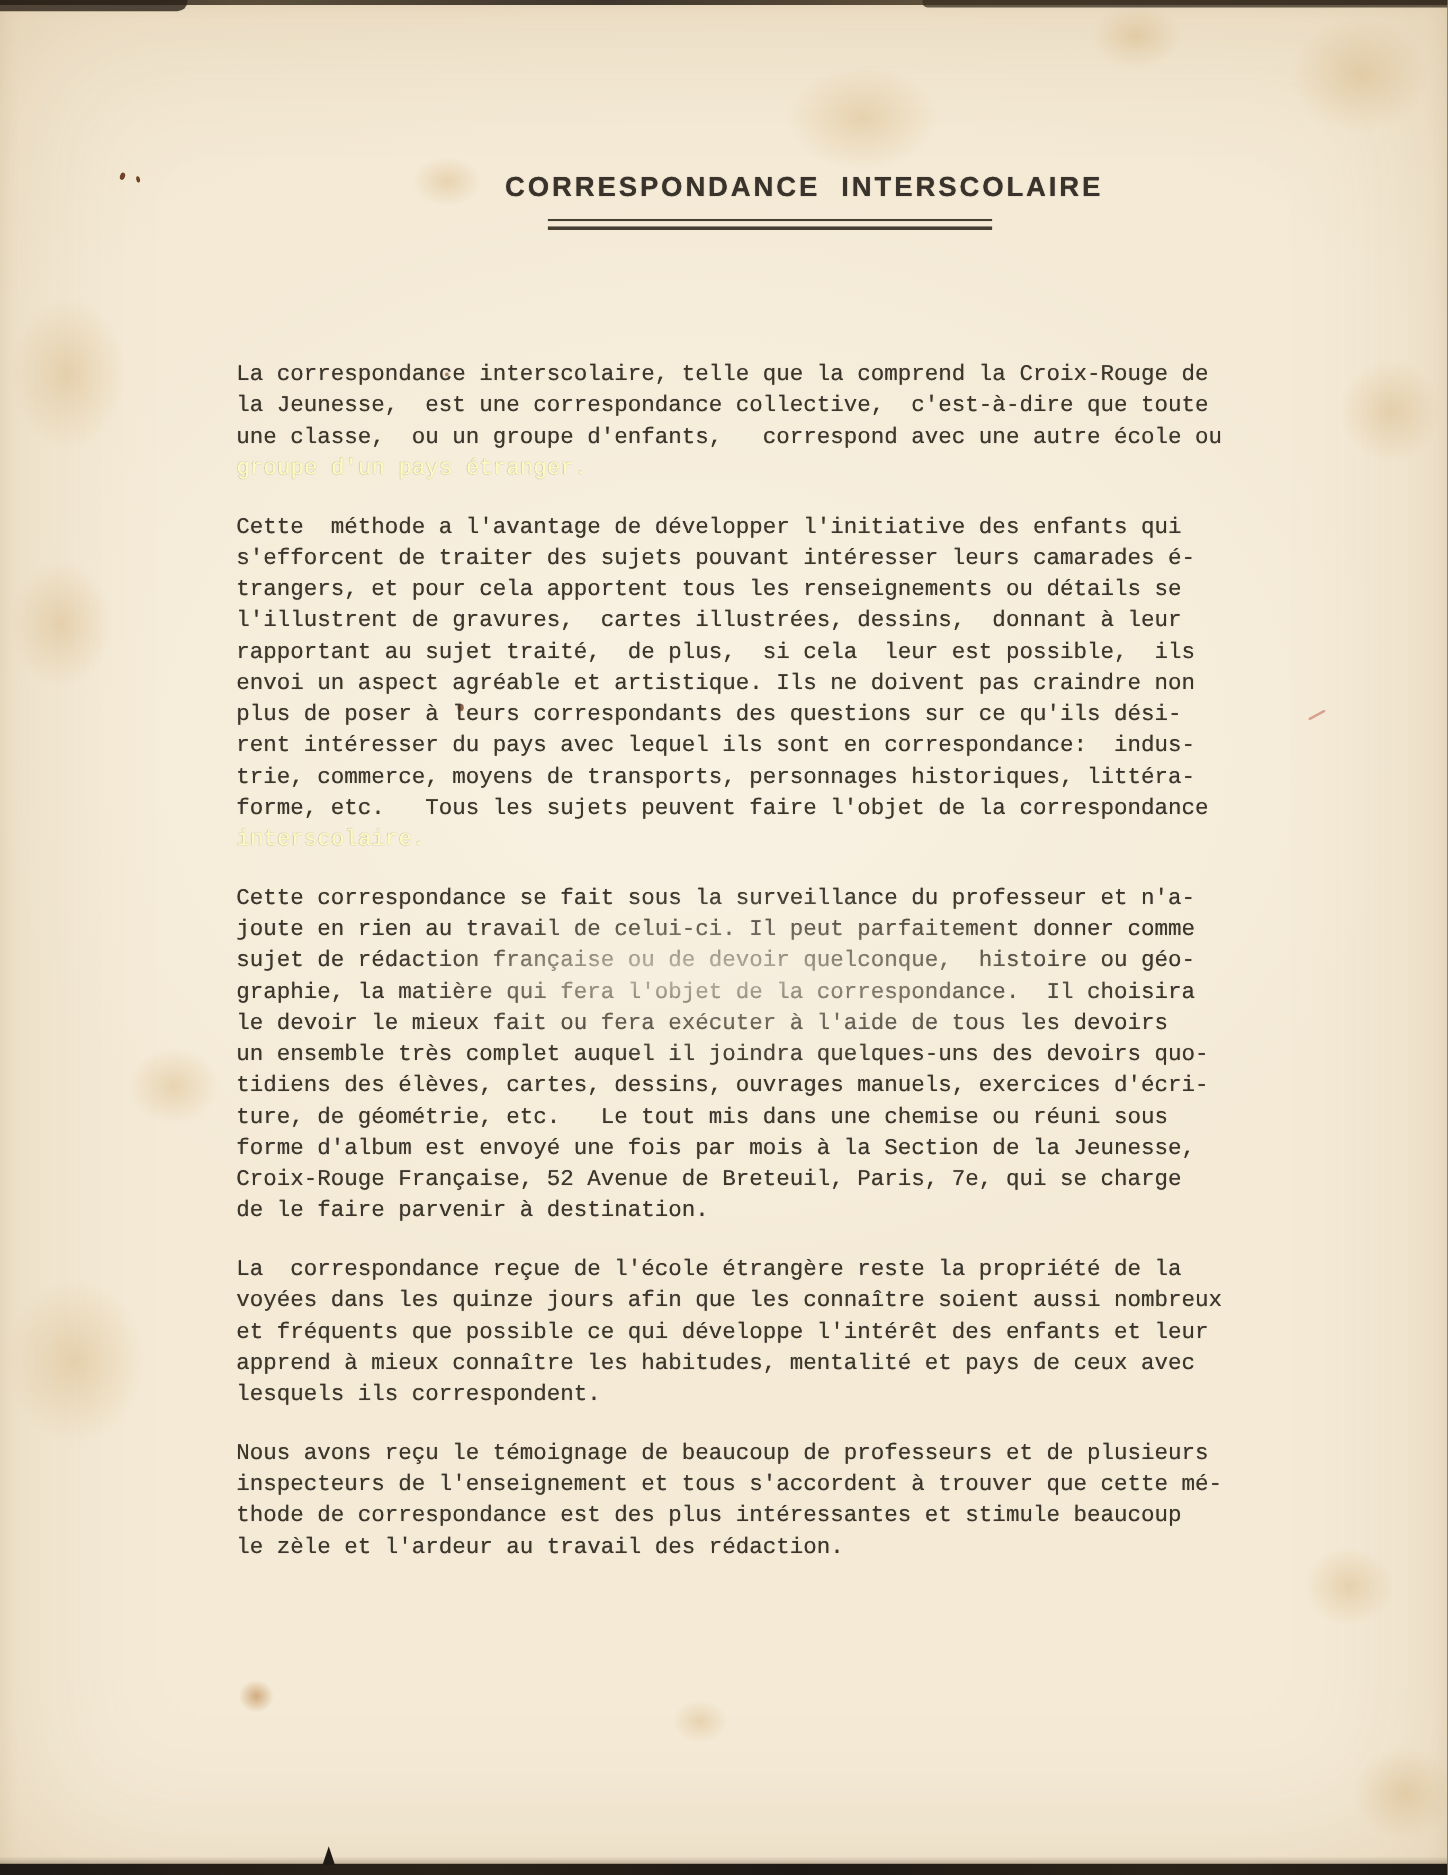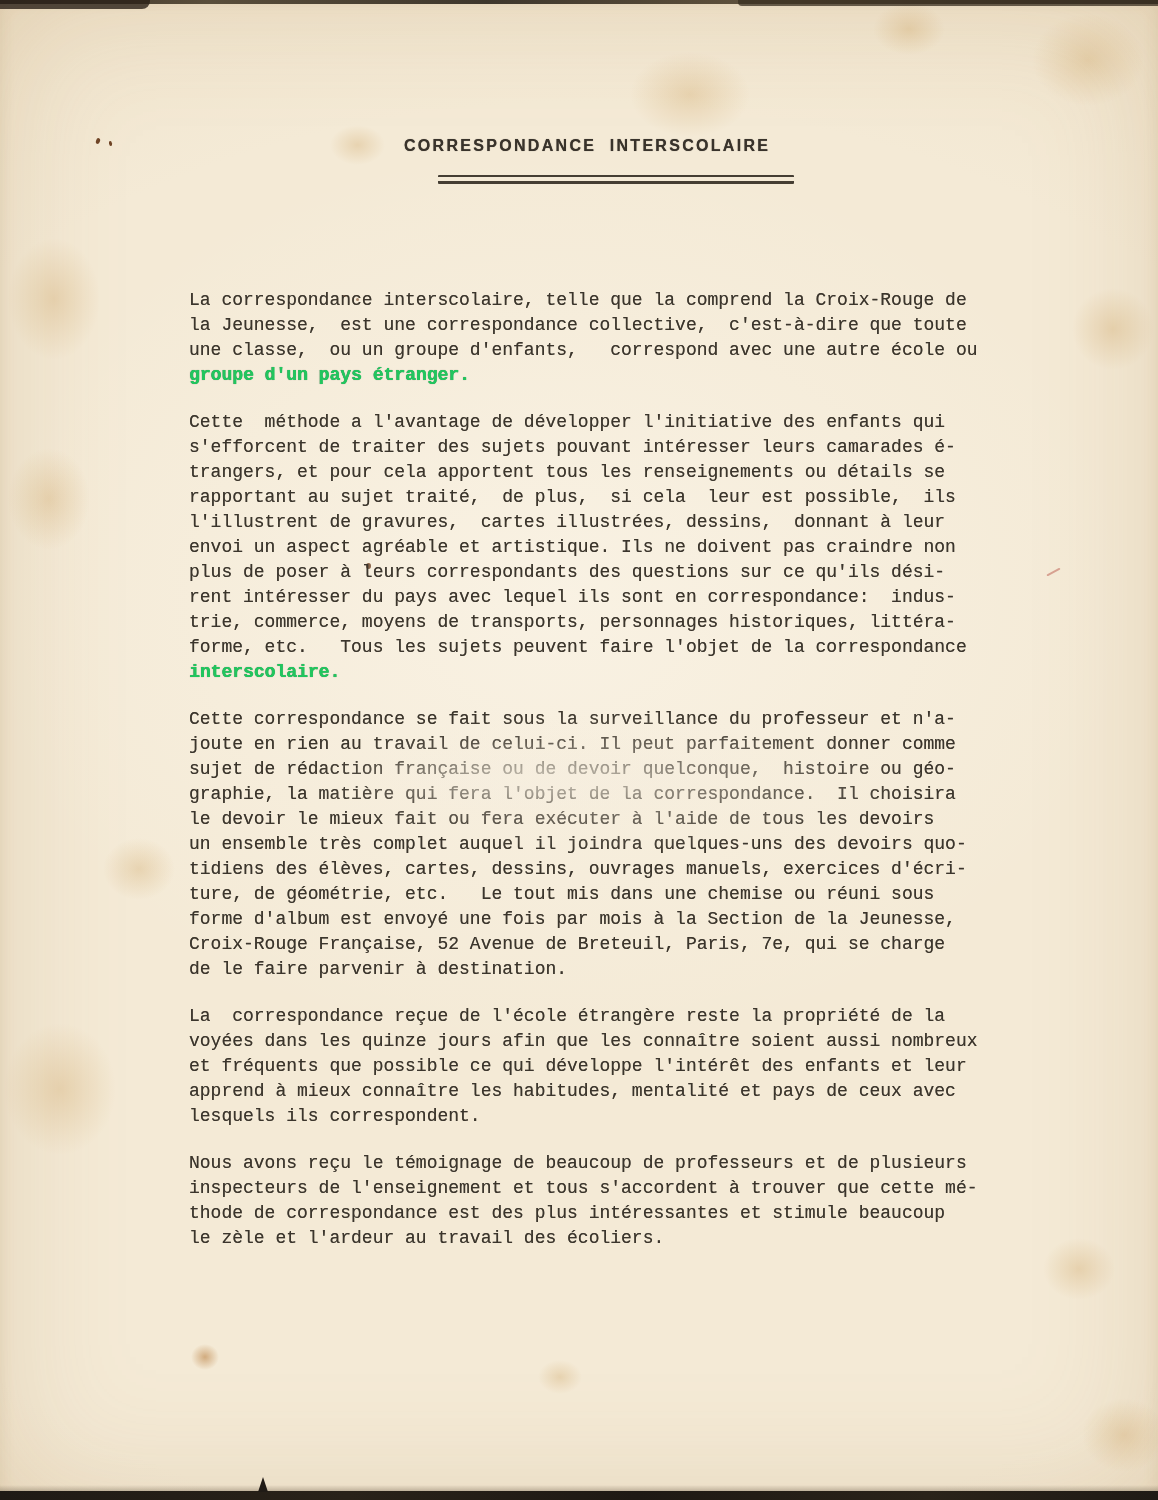--- a/index.html
+++ b/index.html
@@ -47,21 +47,21 @@
   .spike {
     position:absolute; bottom:8px; left:258px; width:0; height:0;
     border-left:5px solid transparent; border-right:5px solid transparent;
     border-bottom:15px solid #201b16;
   }
 
   
   .doc-title {
     position:absolute; left:404px; top:137px; margin:0;
     font-family:"Liberation Sans", sans-serif;
-    font-weight:bold; font-size:16px; letter-spacing:2.3px;
+    font-weight:bold; font-size:22px; letter-spacing:2.3px;
     color:#39332b; white-space:pre;
     text-shadow:0 0 .7px rgba(57,51,43,.85);
   }
   .title-rule {
     position:absolute; left:438px; top:175px; width:356px; height:9px;
     border-top:2.5px solid #453e33; border-bottom:3px solid #453e33;
     box-sizing:border-box; border-radius:1px;
   }
 
   
@@ -69,22 +69,22 @@
     position:absolute; left:189px; top:288px; width:856px;
     font-family:"Liberation Mono","DejaVu Sans Mono", monospace;
     font-size:18px; line-height:25px; color:var(--ink);
   }
   .para { margin:0 0 22px 0; }
   .line {
     white-space:pre;
     text-shadow:0 0 .55px rgba(59,53,44,.65);
   }
   .line.bold {
-    font-weight:bold;
-    color:#22c55e;
+    font-weight:normal;
+    color:#fef9c3;
     text-shadow:.4px 0 0 currentColor, 0 0 .7px rgba(49,43,36,.8);
   }
 
   
   .fade-patch {
     position:absolute; pointer-events:none; border-radius:50%;
     background:radial-gradient(closest-side, rgba(245,237,221,.55), rgba(245,237,221,0));
   }
   .fp1 { left:300px; top:712px; width:620px; height:140px; }
   .fp2 { left:355px; top:742px; width:330px; height:70px;
@@ -135,22 +135,22 @@
       <div class="para">
         <div class="line">La correspondance interscolaire, telle que la comprend la Croix-Rouge de</div>
         <div class="line">la Jeunesse,  est une correspondance collective,  c'est-à-dire que toute</div>
         <div class="line">une classe,  ou un groupe d'enfants,   correspond avec une autre école ou</div>
         <div class="line bold">groupe d'un pays étranger.</div>
       </div>
       <div class="para">
         <div class="line">Cette  méthode a l'avantage de développer l'initiative des enfants qui</div>
         <div class="line">s'efforcent de traiter des sujets pouvant intéresser leurs camarades é-</div>
         <div class="line">trangers, et pour cela apportent tous les renseignements ou détails se</div>
+        <div class="line">l'illustrent de gravures,  cartes illustrées, dessins,  donnant à leur</div>
         <div class="line">rapportant au sujet traité,  de plus,  si cela  leur est possible,  ils</div>
-        <div class="line">l'illustrent de gravures,  cartes illustrées, dessins,  donnant à leur</div>
         <div class="line">envoi un aspect agréable et artistique. Ils ne doivent pas craindre non</div>
         <div class="line">plus de poser à leurs correspondants des questions sur ce qu'ils dési-</div>
         <div class="line">rent intéresser du pays avec lequel ils sont en correspondance:  indus-</div>
         <div class="line">trie, commerce, moyens de transports, personnages historiques, littéra-</div>
         <div class="line">forme, etc.   Tous les sujets peuvent faire l'objet de la correspondance</div>
         <div class="line bold">interscolaire.</div>
       </div>
       <div class="para">
         <div class="line">Cette correspondance se fait sous la surveillance du professeur et n'a-</div>
         <div class="line">joute en rien au travail de celui-ci. Il peut parfaitement donner comme</div>
@@ -168,21 +168,21 @@
         <div class="line">La  correspondance reçue de l'école étrangère reste la propriété de la</div>
         <div class="line">voyées dans les quinze jours afin que les connaître soient aussi nombreux</div>
         <div class="line">et fréquents que possible ce qui développe l'intérêt des enfants et leur</div>
         <div class="line">apprend à mieux connaître les habitudes, mentalité et pays de ceux avec</div>
         <div class="line">lesquels ils correspondent.</div>
       </div>
       <div class="para">
         <div class="line">Nous avons reçu le témoignage de beaucoup de professeurs et de plusieurs</div>
         <div class="line">inspecteurs de l'enseignement et tous s'accordent à trouver que cette mé-</div>
         <div class="line">thode de correspondance est des plus intéressantes et stimule beaucoup</div>
-        <div class="line">le zèle et l'ardeur au travail des écoliers.</div>
+        <div class="line">le zèle et l'ardeur au travail des rédaction.</div>
       </div>
     </div>
 
   <div class="fade-patch fp1"></div>
   <div class="fade-patch fp2"></div>
 
   <div class="edge-top"></div>
   <div class="corner-tl"></div>
   <div class="edge-top-right"></div>
   <div class="edge-bottom-haze"></div>

